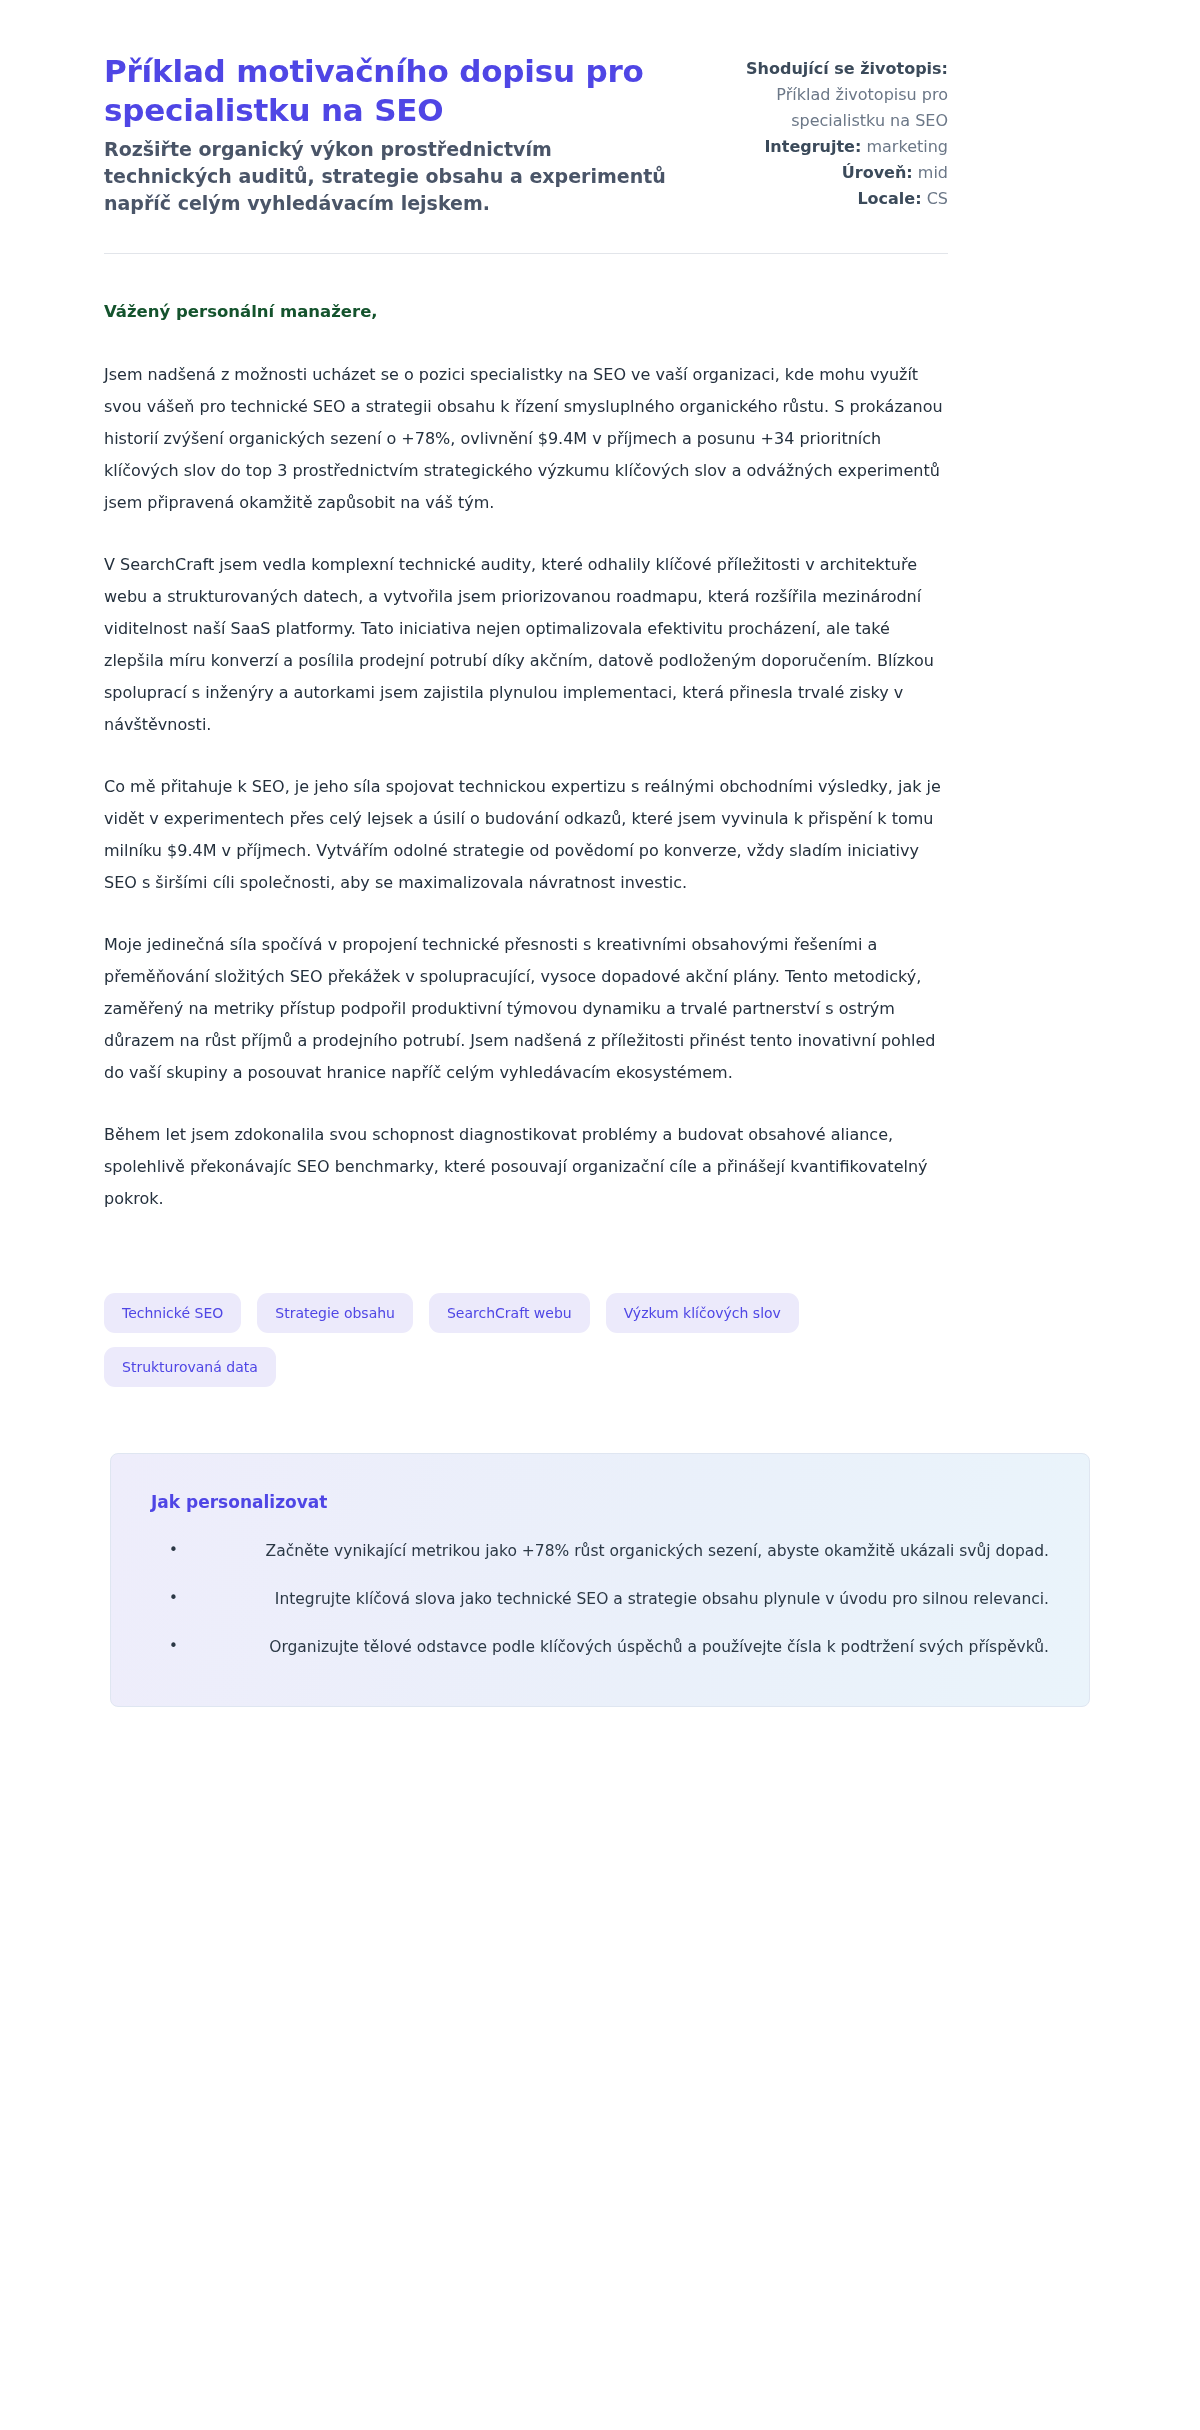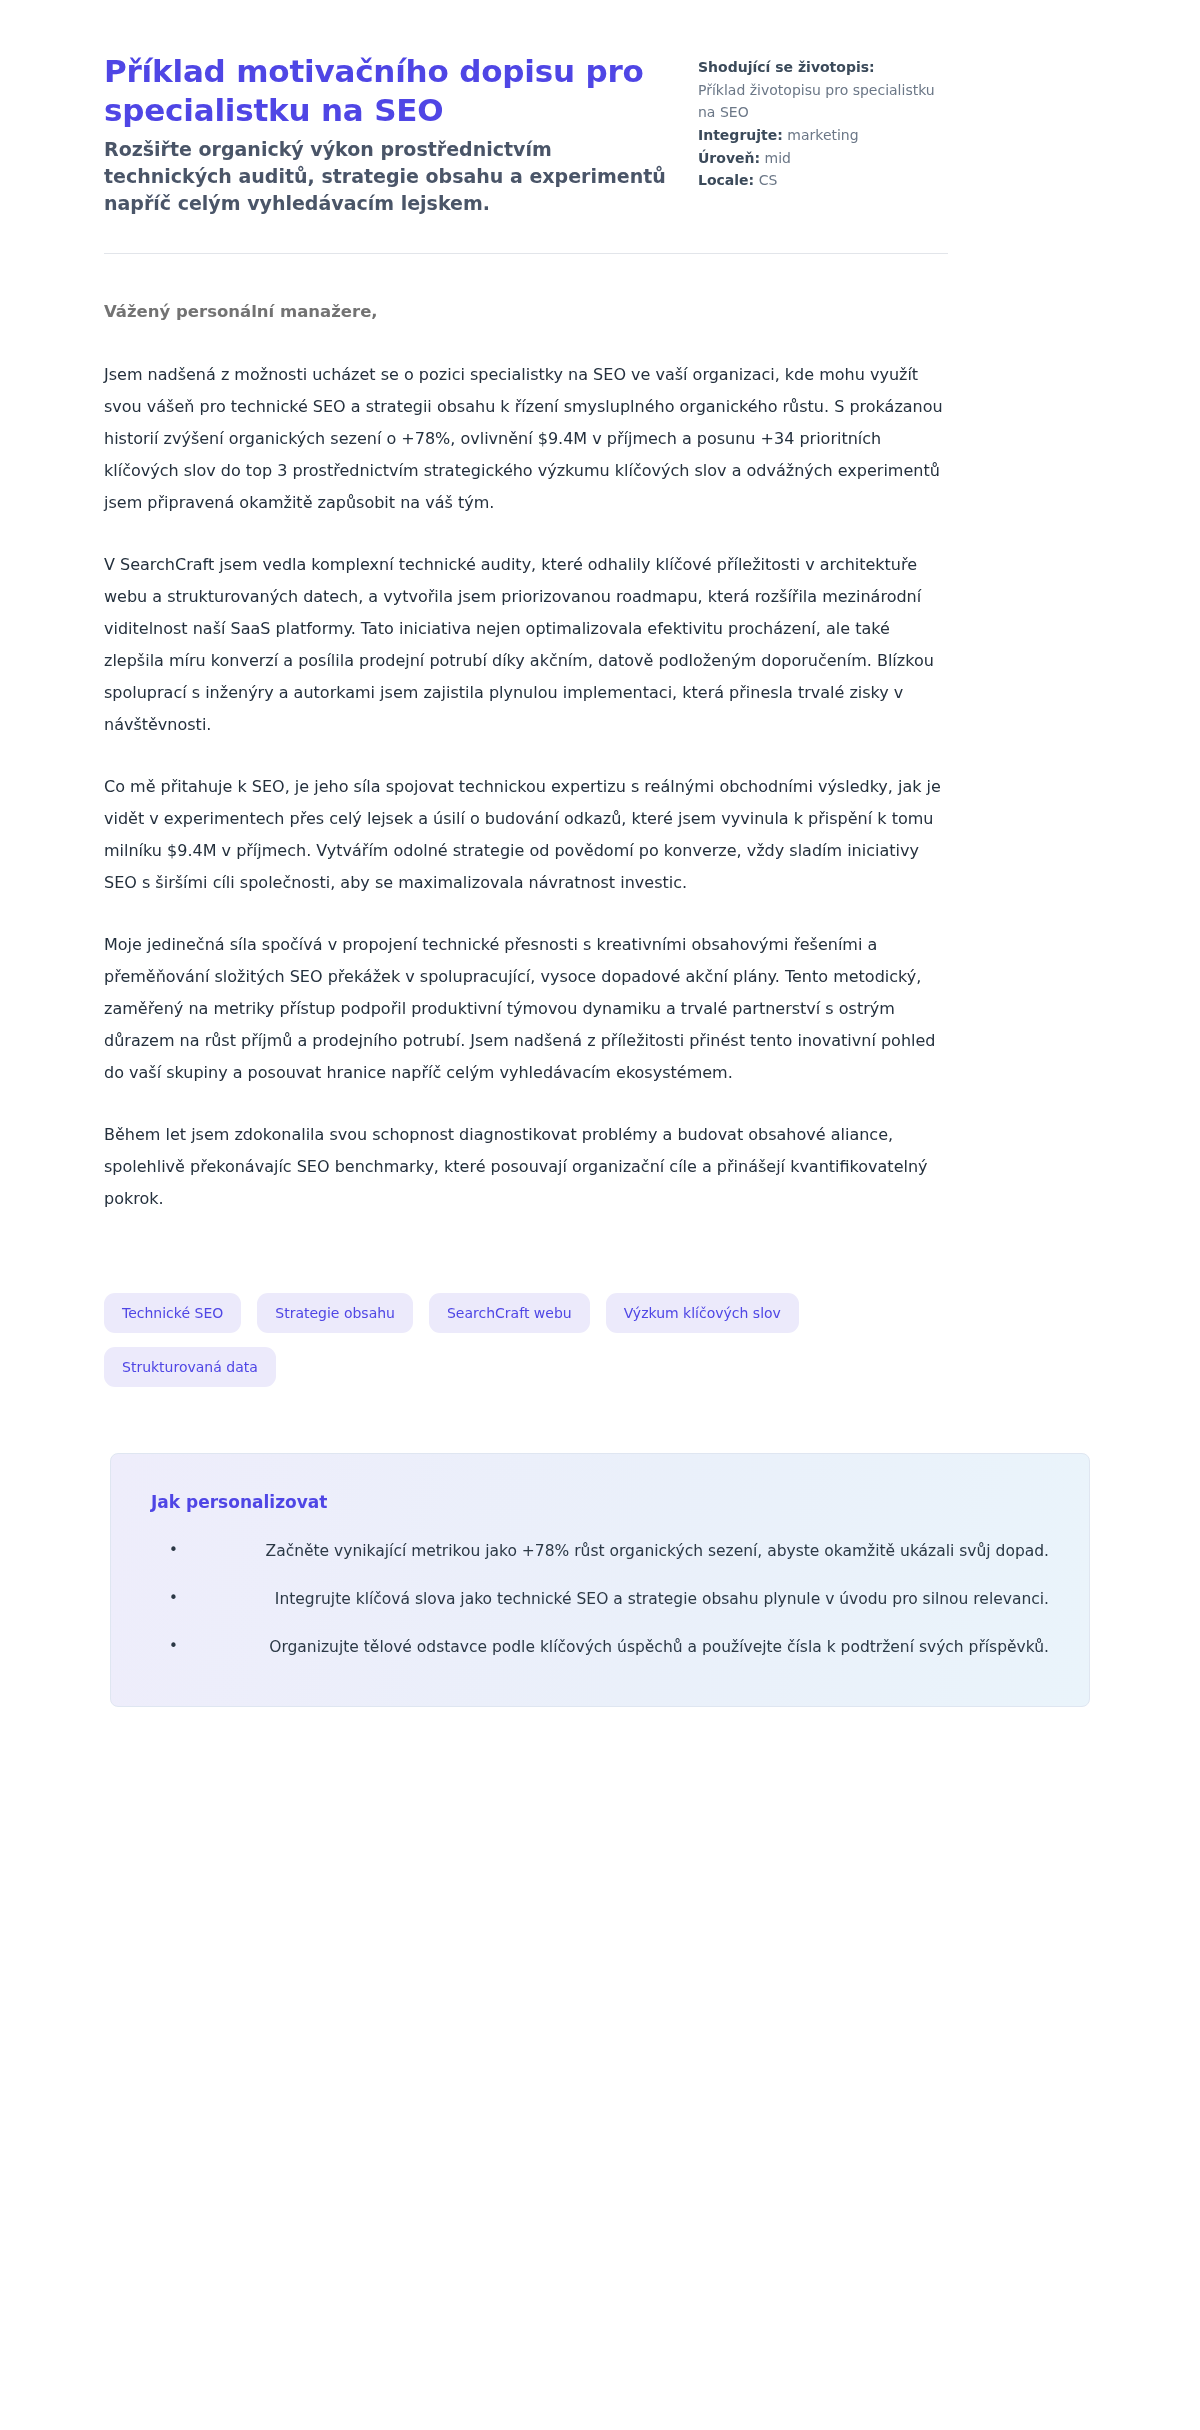--- a/index.html
+++ b/index.html
@@ -45,21 +45,22 @@
   }
   .doc-subtitle {
     font-size: 19px;
     line-height: 1.42;
     font-weight: 700;
     color: #4a5568;
     margin: 0;
   }
   .header-meta {
     flex: 0 0 auto;
-    font-size: 14px;
+    text-align: right;
+    font-size: 16px;
     line-height: 1.62;
     color: #6b7787;
     padding-top: 4px;
     width: 250px;
   }
   .meta-row { display: block; }
   .meta-label {
     font-weight: 700;
     color: #3b4a5a;
   }
@@ -73,21 +74,21 @@
     border: 0;
   }
 
   
   .letter {
     padding: 46px 104px 0 104px;
   }
   .salutation {
     font-size: 16.5px;
     font-weight: 700;
-    color: #737373;
+    color: #14532d;
     margin: 0 0 34px 0;
     line-height: 1.5;
   }
   .para {
     font-size: 16px;
     line-height: 2.0;
     color: #24303d;
     margin: 0 0 30px 0;
     max-width: 1000px;
   }

